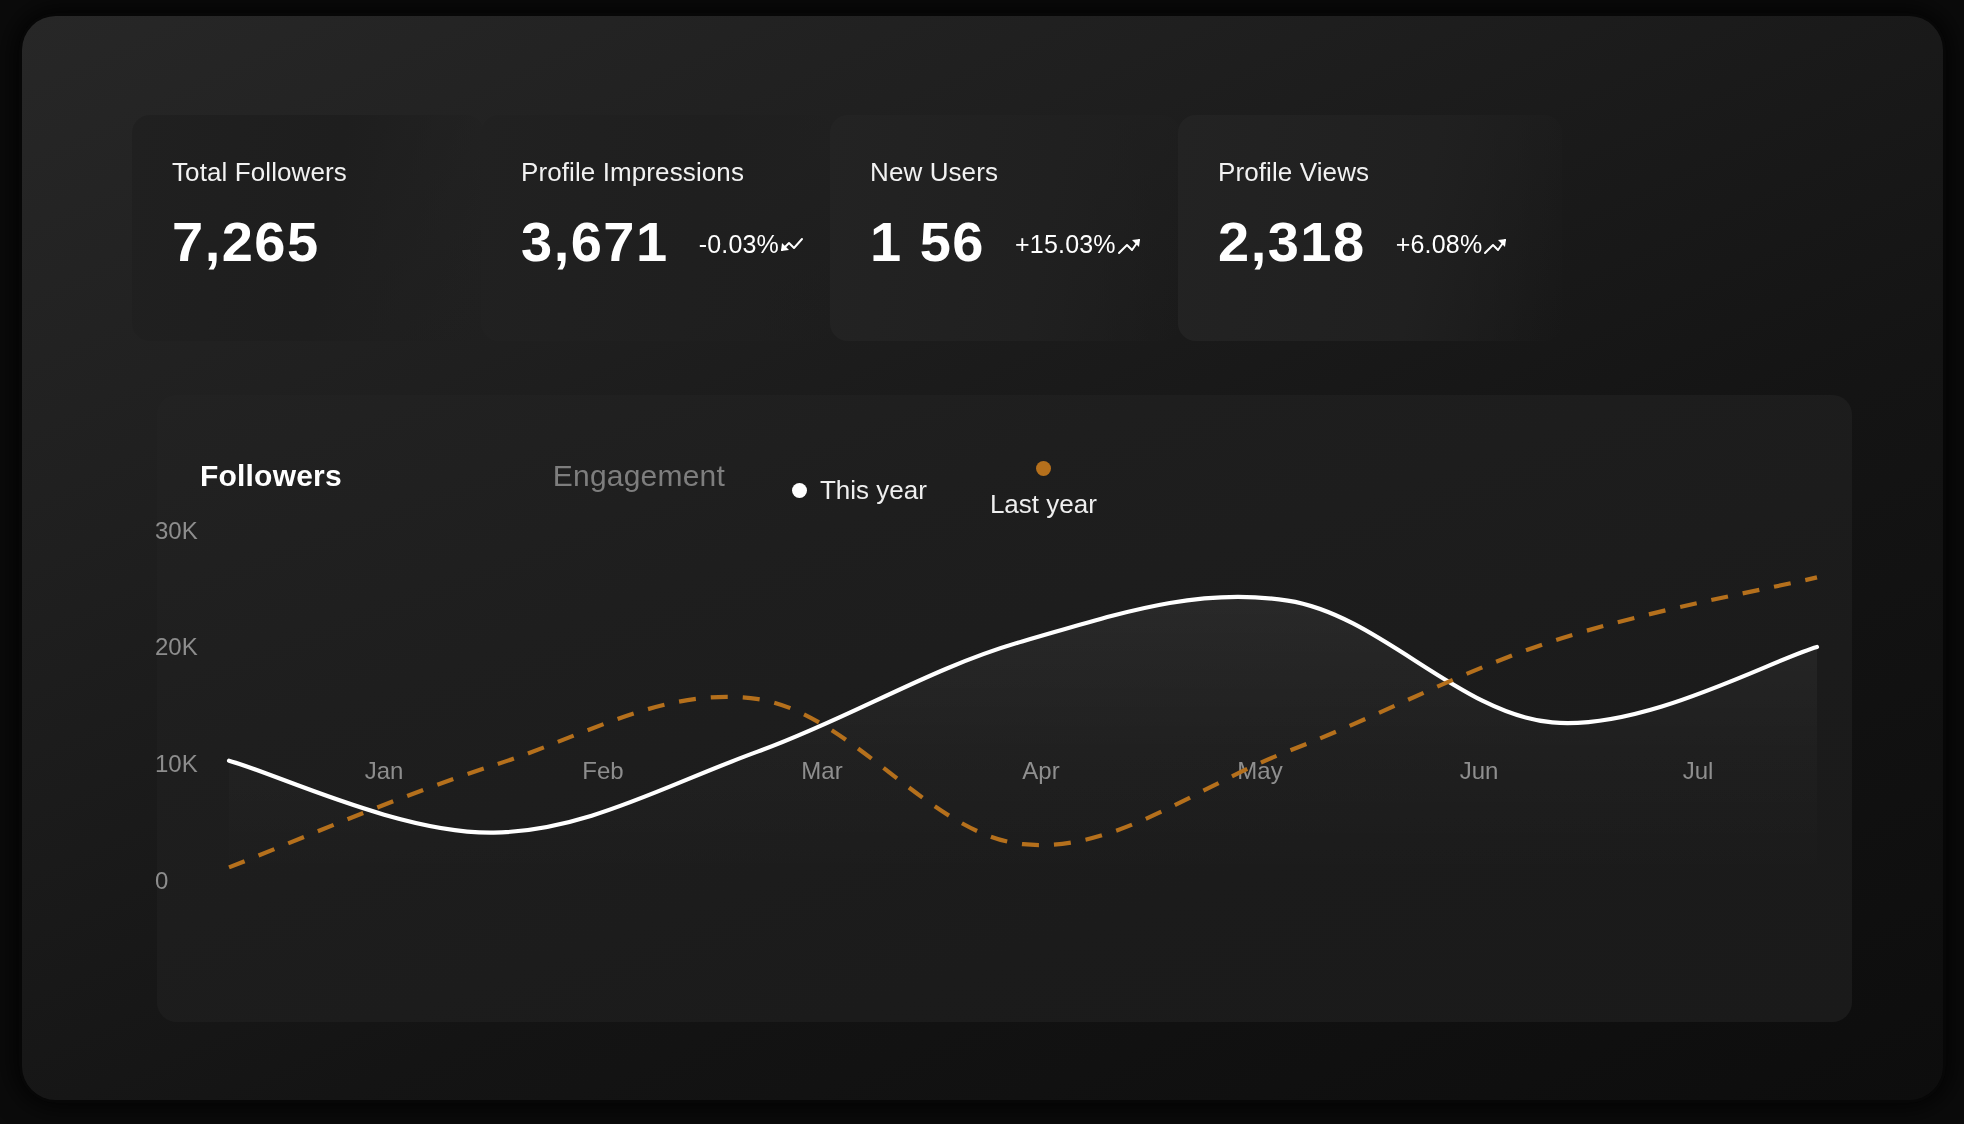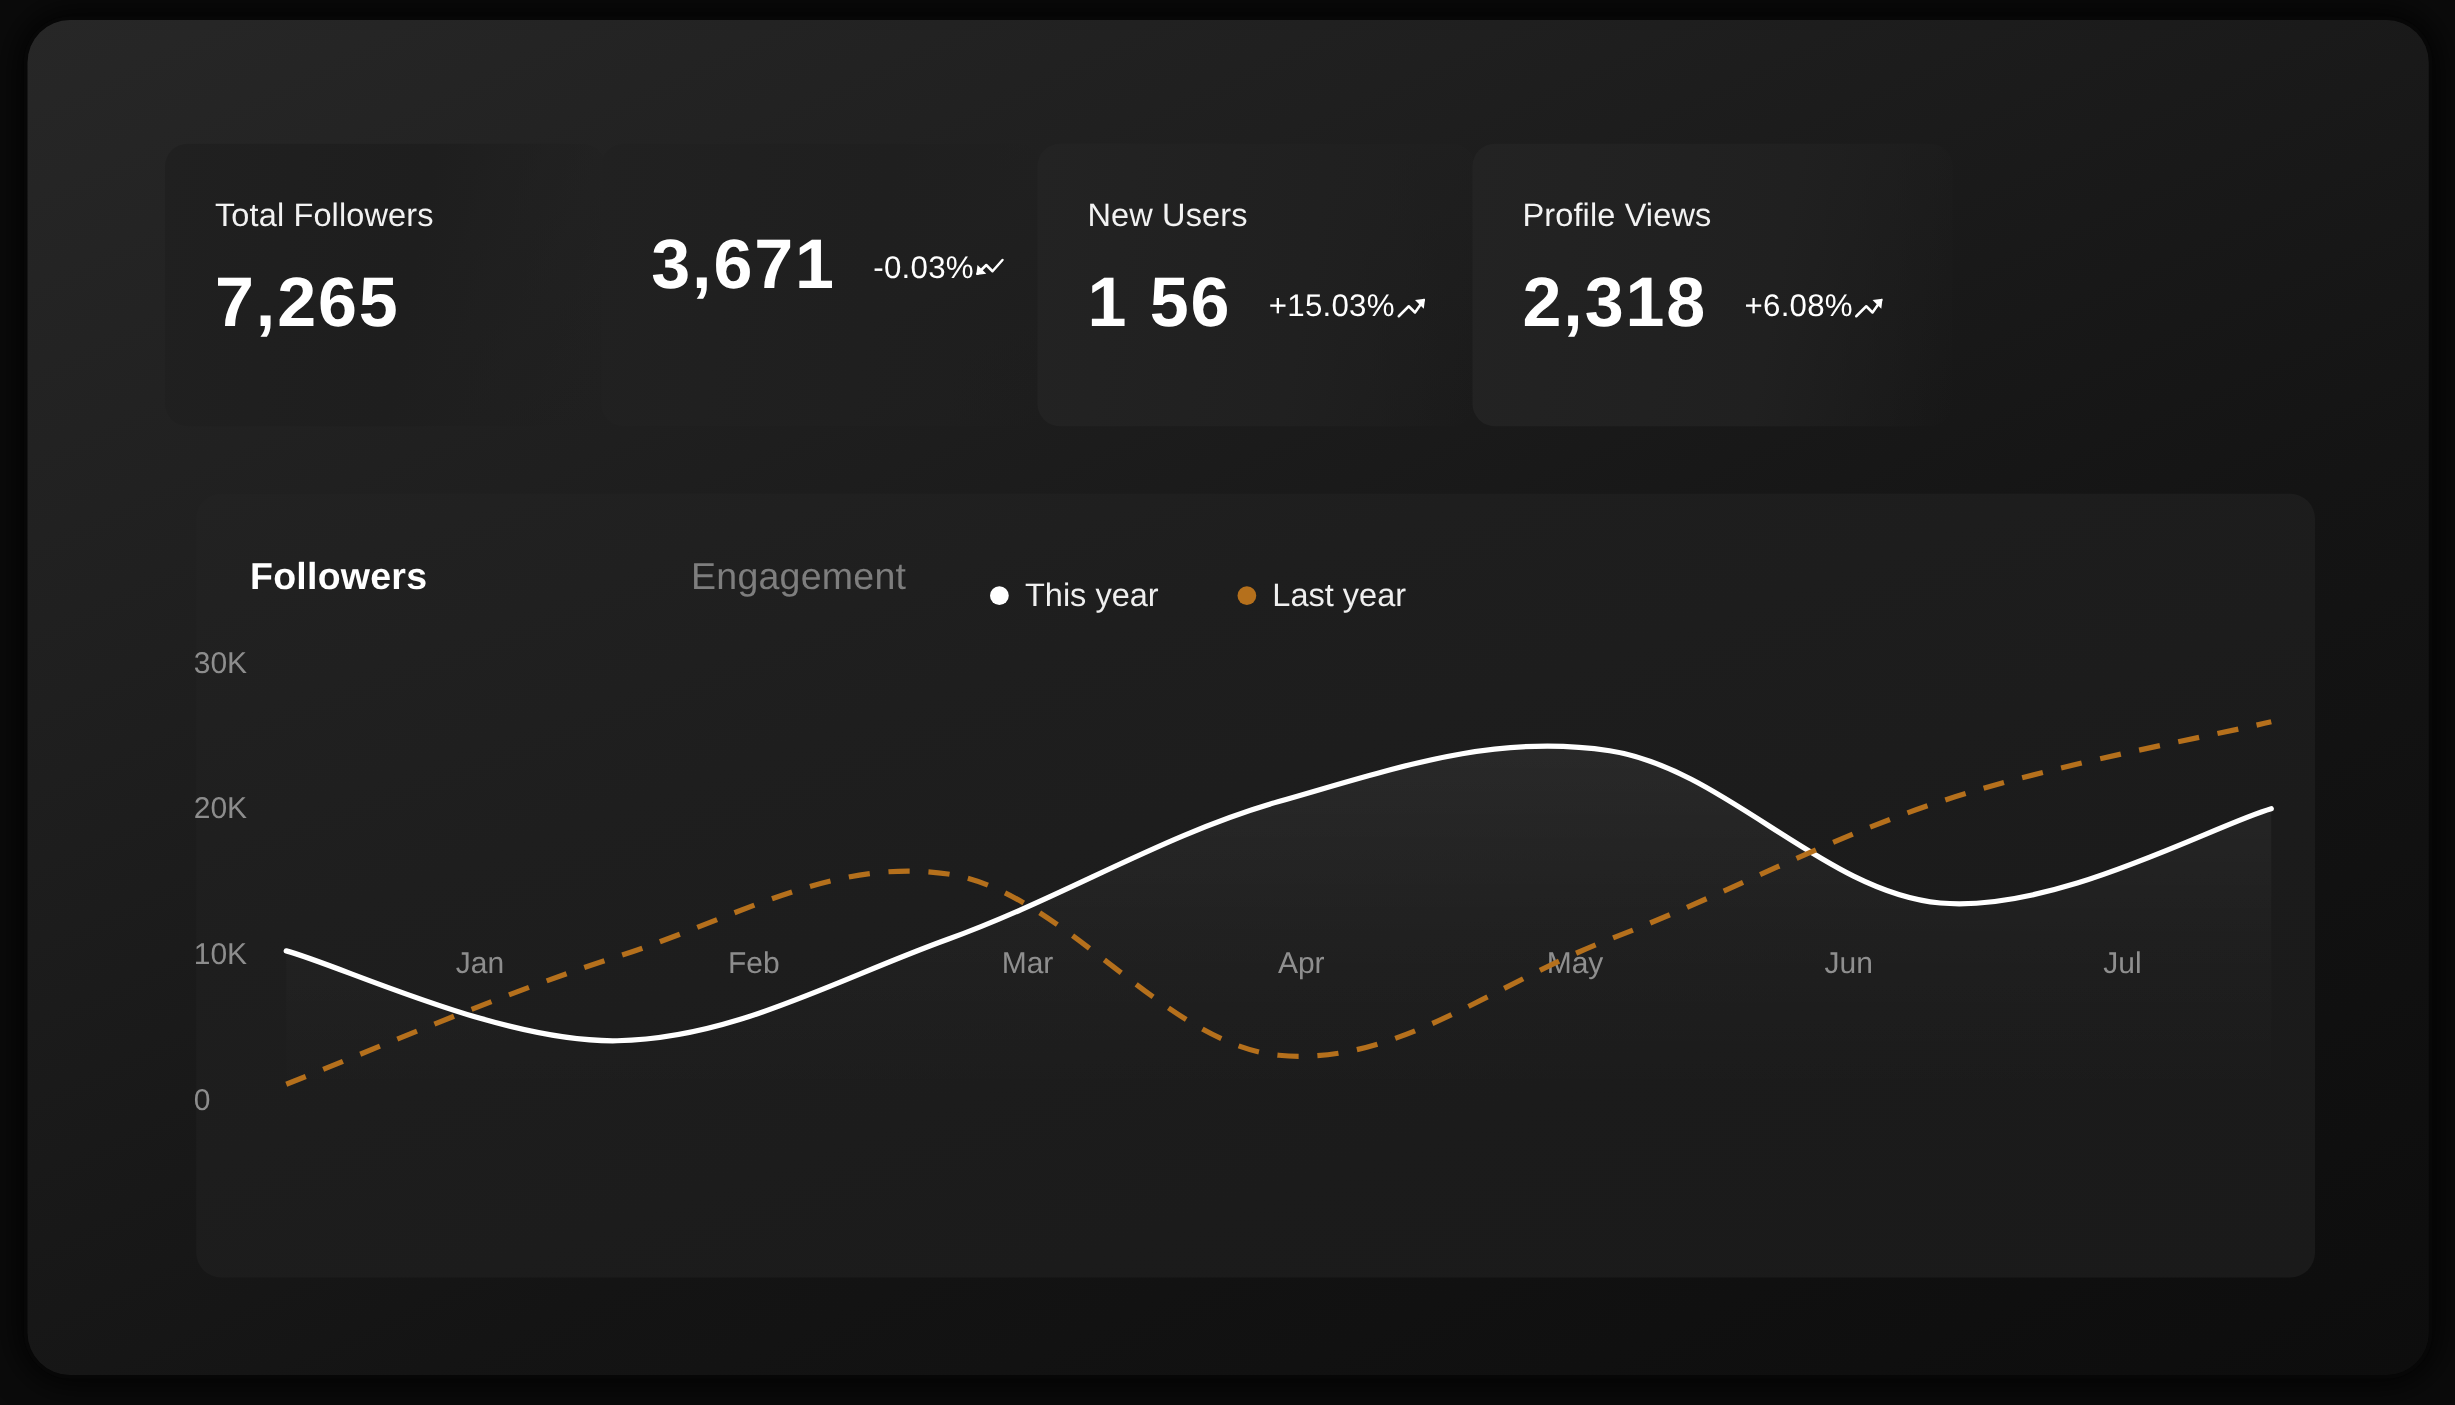--- a/index.html
+++ b/index.html
@@ -87,21 +87,21 @@
   .tab-idle   { color: #7e7e7e; font-weight: 400; margin-left: 211px; letter-spacing: .2px; }
   .legend {
     display: inline-flex;
     align-items: center;
     gap: 13px;
     font-size: 26px;
     color: #efefef;
     margin-top: 29px;
   }
   #lg1 { margin-left: 67px; }
-  #lg2 { margin-left: 63px; }
+  #lg2 { margin-left: 63px; flex-direction: column; }
   .dot { width: 15px; height: 15px; border-radius: 50%; display: inline-block; }
 
   #plot { position: absolute; left: 0; top: 0; width: 1695px; height: 627px; }
   .ylab {
     position: absolute;
     font-size: 24px;
     color: #8d8d8d;
     width: 90px;
   }
   .xlab {
@@ -121,20 +121,21 @@
   <div id="stats">
 
     <div class="card" style="left:0px;width:352px;background:linear-gradient(100deg,#202020 0%,#1e1e1e 55%,rgba(22,22,22,0) 100%);">
       <div class="card-label">Total Followers</div>
       <div class="card-row">
         <span class="card-value">7,265</span>
       </div>
     </div>
 
     <div class="card" style="left:349px;width:352px;background:linear-gradient(100deg,#212121 0%,#1f1f1f 60%,rgba(23,23,23,0) 100%);">
+      <div class="card-label">Profile Impressions</div>
       <div class="card-row">
         <span class="card-value">3,671</span>
         <span class="card-delta">
           <span>-0.03%</span>
           <span class="trend-ico">
             <svg viewBox="0 0 26 22" width="26" height="22" fill="none" stroke="#ffffff" stroke-width="2" stroke-linecap="round" stroke-linejoin="round">
               <polyline points="3,15 10,8 15,13 23,4"></polyline>
               <polygon points="2,16 10,15 3,8" fill="#ffffff" stroke="none"></polygon>
             </svg>
           </span>

